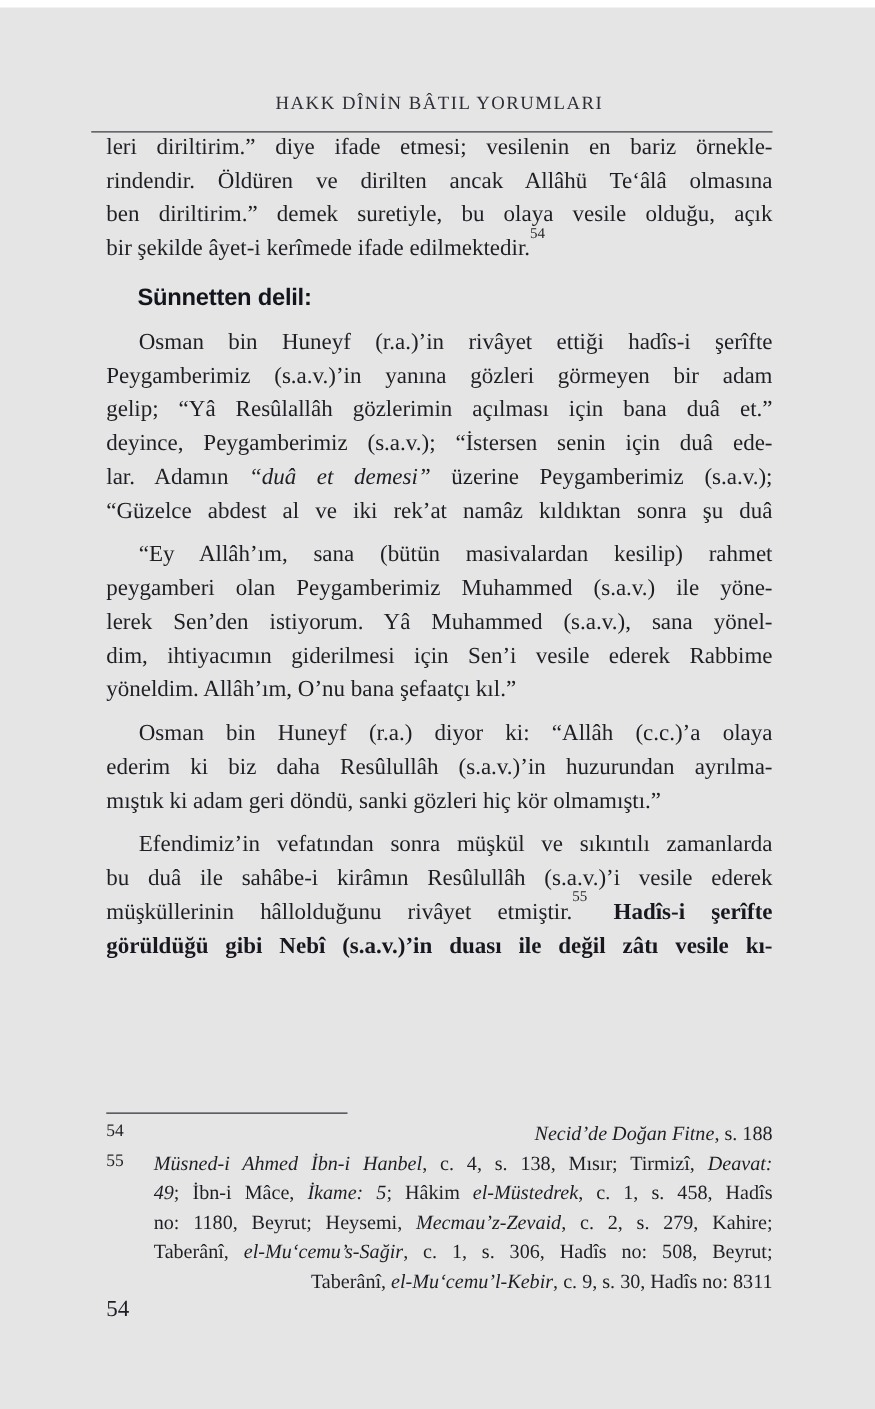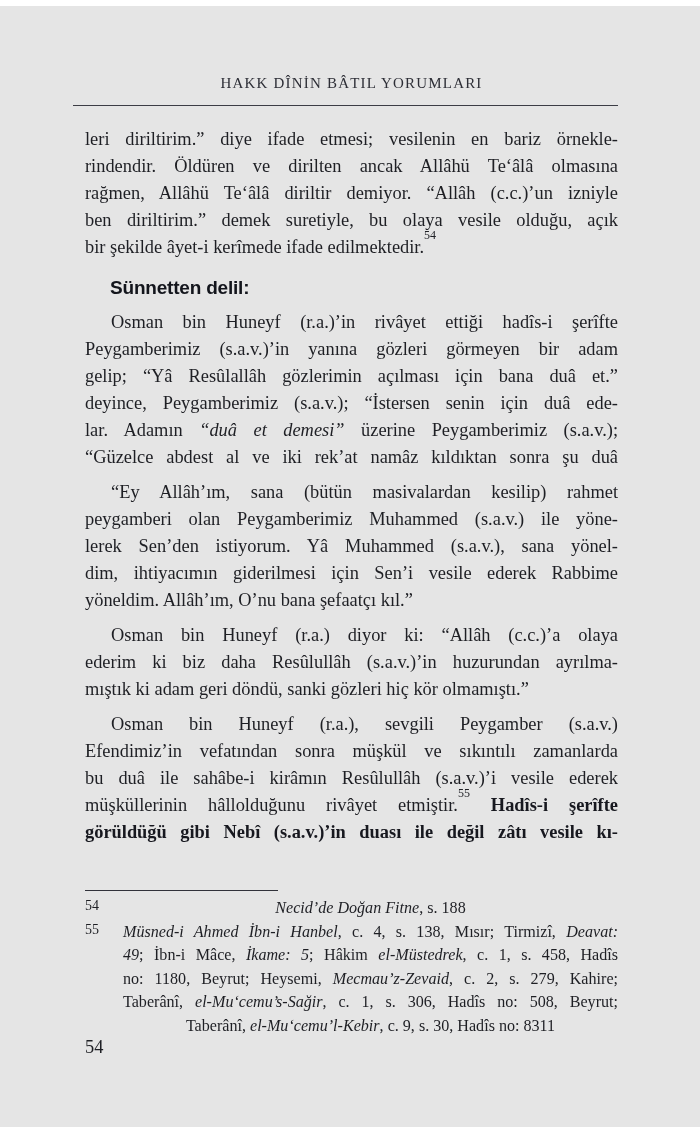--- a/index.html
+++ b/index.html
@@ -10,52 +10,51 @@
   }
   .running-header {
     position:absolute; top:69px; left:85px; width:533px;
     text-align:center; font-size:15px; letter-spacing:1.2px;
     color:#2d2e36;
   }
   .header-rule {
     position:absolute; top:99px; left:73px; width:545px;
     border-top:1.5px solid #3c3d45;
   }
-  .body-text { position:absolute; top:120px; left:85px; width:533px; }
+  .body-text { position:absolute; top:98px; left:85px; width:533px; }
   .para { font-size:18.4px; line-height:27px; margin:0 0 8px 0; }
   .para.indent .bline:first-child { text-indent:26px; }
   .bline { text-align:justify; text-align-last:justify; }
   .bline.last { text-align:left; text-align-last:auto; }
   .run-i { font-style:italic; }
   .run-b { font-weight:700; color:#17181f; }
   .run-sup { font-size:12px; line-height:0; position:relative; top:-7px; }
   .heading {
     font-family:"Liberation Sans", sans-serif; font-weight:700;
     font-size:19px; line-height:27px; color:#13151c;
     padding-left:25px; margin:13px 0 8px 0; letter-spacing:-0.2px;
   }
   .footnotes { position:absolute; top:884px; left:85px; width:533px; }
   .fn-rule { width:193px; border-top:1.7px solid #31323a; margin:0 0 5px 0; }
   .fn-item { position:relative; padding-left:38px; font-size:16.1px; line-height:23.5px; }
   .fn-num { position:absolute; left:0; top:-2px; font-size:14px; }
   .fn-line { text-align:justify; text-align-last:justify; }
-  .fn-line.last { text-align:center; text-align-last:auto; }
+  .fn-line.last { text-align:right; text-align-last:auto; }
   .page-number { position:absolute; top:1031px; left:85px; font-size:18.4px; }
 </style>
 </head>
 <body>
 
 <div class="page">
   <div class="running-header">HAKK DÎNİN BÂTIL YORUMLARI</div>
   <div class="header-rule"></div>
   <div class="body-text">
       <div class="para">
         <div class="bline"><span class="run-n">leri diriltirim.” diye ifade etmesi; vesilenin en bariz örnekle-</span></div>
         <div class="bline"><span class="run-n">rindendir. Öldüren ve dirilten ancak Allâhü Te‘âlâ olmasına</span></div>
-        <div class="bline"><span class="run-n">rağmen, Allâhü Te‘âlâ diriltir demiyor. “Allâh (c.c.)’un izniyle</span></div>
         <div class="bline"><span class="run-n">ben diriltirim.” demek suretiyle, bu olaya vesile olduğu, açık</span></div>
         <div class="bline last"><span class="run-n">bir şekilde âyet-i kerîmede ifade edilmektedir.</span><sup class="run-sup">54</sup></div>
       </div>
       <div class="heading">Sünnetten delil:</div>
       <div class="para indent">
         <div class="bline"><span class="run-n">Osman bin Huneyf (r.a.)’in rivâyet ettiği hadîs-i şerîfte</span></div>
         <div class="bline"><span class="run-n">Peygamberimiz (s.a.v.)’in yanına gözleri görmeyen bir adam</span></div>
         <div class="bline"><span class="run-n">gelip; “Yâ Resûlallâh gözlerimin açılması için bana duâ et.”</span></div>
         <div class="bline"><span class="run-n">deyince, Peygamberimiz (s.a.v.); “İstersen senin için duâ ede-</span></div>
         <div class="bline"><span class="run-n">lar. Adamın </span><span class="run-i">“duâ et demesi”</span><span class="run-n"> üzerine Peygamberimiz (s.a.v.);</span></div>
@@ -67,21 +66,20 @@
         <div class="bline"><span class="run-n">lerek Sen’den istiyorum. Yâ Muhammed (s.a.v.), sana yönel-</span></div>
         <div class="bline"><span class="run-n">dim, ihtiyacımın giderilmesi için Sen’i vesile ederek Rabbime</span></div>
         <div class="bline last"><span class="run-n">yöneldim. Allâh’ım, O’nu bana şefaatçı kıl.”</span></div>
       </div>
       <div class="para indent">
         <div class="bline"><span class="run-n">Osman bin Huneyf (r.a.) diyor ki: “Allâh (c.c.)’a olaya</span></div>
         <div class="bline"><span class="run-n">ederim ki biz daha Resûlullâh (s.a.v.)’in huzurundan ayrılma-</span></div>
         <div class="bline last"><span class="run-n">mıştık ki adam geri döndü, sanki gözleri hiç kör olmamıştı.”</span></div>
       </div>
       <div class="para indent">
-        <div class="bline"><span class="run-n">Osman bin Huneyf (r.a.), sevgili Peygamber (s.a.v.)</span></div>
         <div class="bline"><span class="run-n">Efendimiz’in vefatından sonra müşkül ve sıkıntılı zamanlarda</span></div>
         <div class="bline"><span class="run-n">bu duâ ile sahâbe-i kirâmın Resûlullâh (s.a.v.)’i vesile ederek</span></div>
         <div class="bline"><span class="run-n">müşküllerinin hâllolduğunu rivâyet etmiştir.</span><sup class="run-sup">55</sup><span class="run-n"> </span><span class="run-b">Hadîs-i şerîfte</span></div>
         <div class="bline"><span class="run-b">görüldüğü gibi Nebî (s.a.v.)’in duası ile değil zâtı vesile kı-</span></div>
       </div>
     </div>
   <div class="footnotes">
     <div class="fn-rule"></div>
     <div id="fn-list">
         <div class="fn-item">

